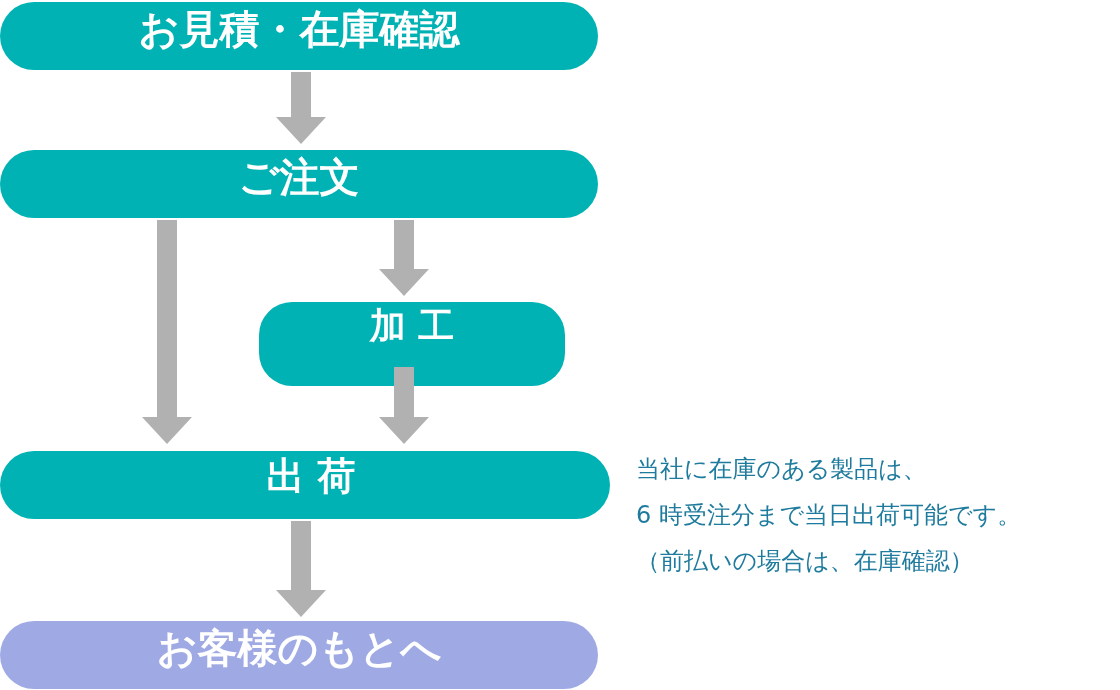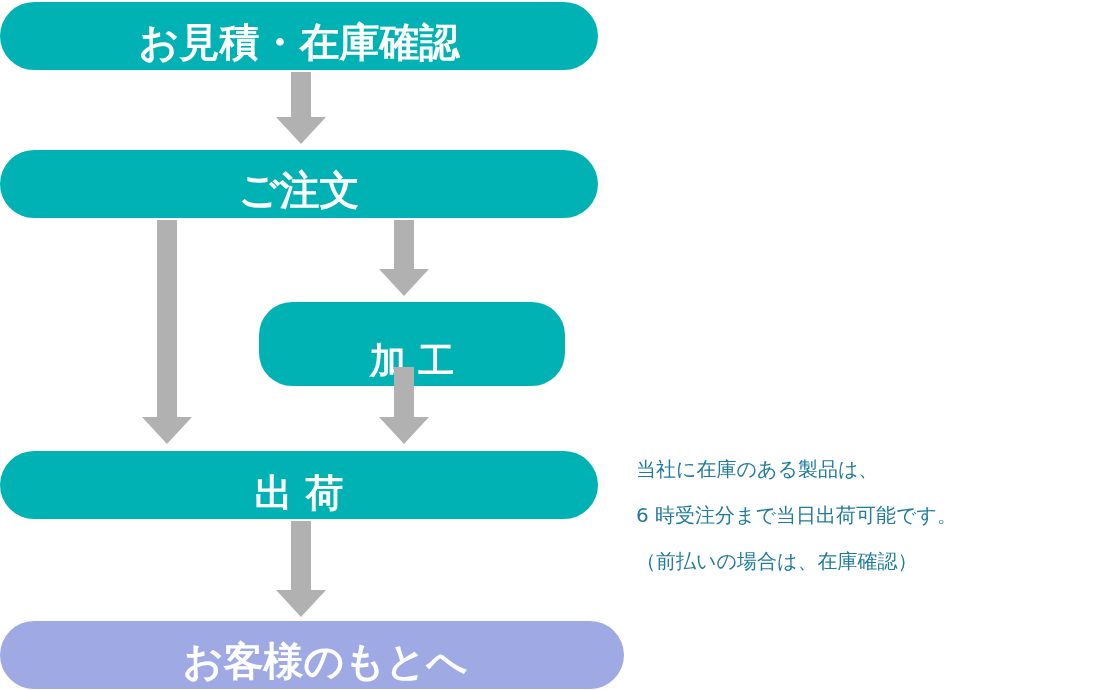--- a/index.html
+++ b/index.html
@@ -5,54 +5,54 @@
   html,body{margin:0;padding:0;background:#fff;}
   #canvas{
     position:relative;
     width:1120px;height:690px;
     background:var(--page-bg,#fff);
     font-family:"DejaVu Sans",sans-serif;
     overflow:hidden;
   }
   .pill{
     position:absolute;
-    display:flex;align-items:flex-end;justify-content:center;
+    display:flex;align-items:flex-start;justify-content:center;
     border-radius:34px;
     color:var(--step-label,#fff);
     font-weight:bold;
     background:var(--step-teal,#00b2b3);
     white-space:nowrap;
   }
   .pill-wide{left:0;width:598px;height:68px;font-size:40px;}
   #step-quote{top:2px;}
   #step-order{top:150px;}
   #step-processing{
     left:259px;top:302px;width:306px;height:84px;
     border-radius:33px;font-size:36px;
   }
-  #step-shipping{top:451px;font-size:38px;}
-  #step-customer{top:621px;background:var(--step-customer,#9faae4);padding-left:26px;}
+  #step-shipping{top:451px;font-size:38px;padding-left:12px;}
+  #step-customer{top:621px;background:var(--step-customer,#9faae4);}
   .arrow{position:absolute;width:50px;}
   .arrow .shaft{
     width:20px;margin:0 auto;
     background:var(--arrow-gray,#b1b1b1);
   }
   .arrow .head{
     width:50px;height:27px;
     background:var(--arrow-gray,#b1b1b1);
     clip-path:polygon(0 0,100% 0,50% 100%);
   }
   #arrow-1{left:276px;top:72px;}   #arrow-1 .shaft{height:45px;}
   #arrow-2{left:142px;top:220px;}  #arrow-2 .shaft{height:197px;}
   #arrow-3{left:379px;top:220px;}  #arrow-3 .shaft{height:49px;}
   #arrow-4{left:379px;top:367px;}  #arrow-4 .shaft{height:50px;}
   #arrow-5{left:276px;top:521px;}  #arrow-5 .shaft{height:69px;}
   #note{
     position:absolute;left:636px;top:446px;
-    font-size:20px;line-height:46px;
+    font-size:24px;line-height:46px;
     color:var(--note-text,#1f7b9d);
     white-space:nowrap;
   }
 </style>
 </head>
 <body>
 
 <div id="canvas">
 
   <div id="step-quote" class="pill pill-wide">

